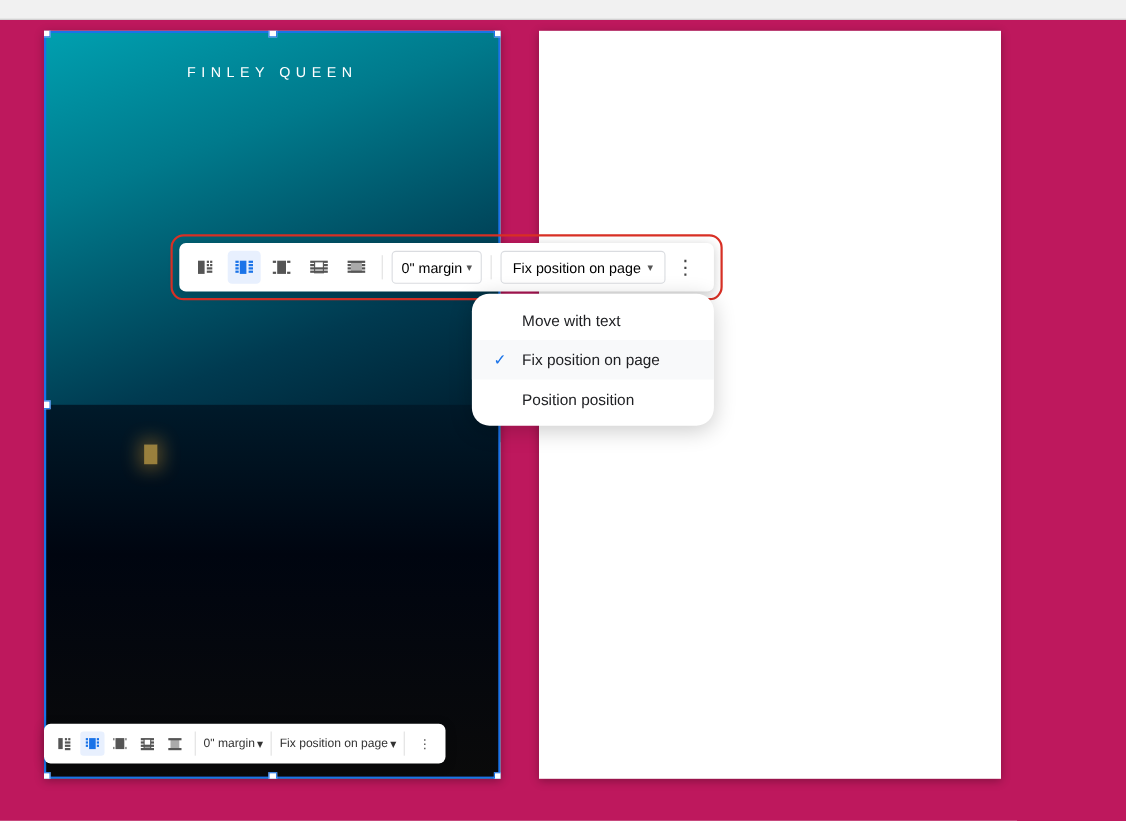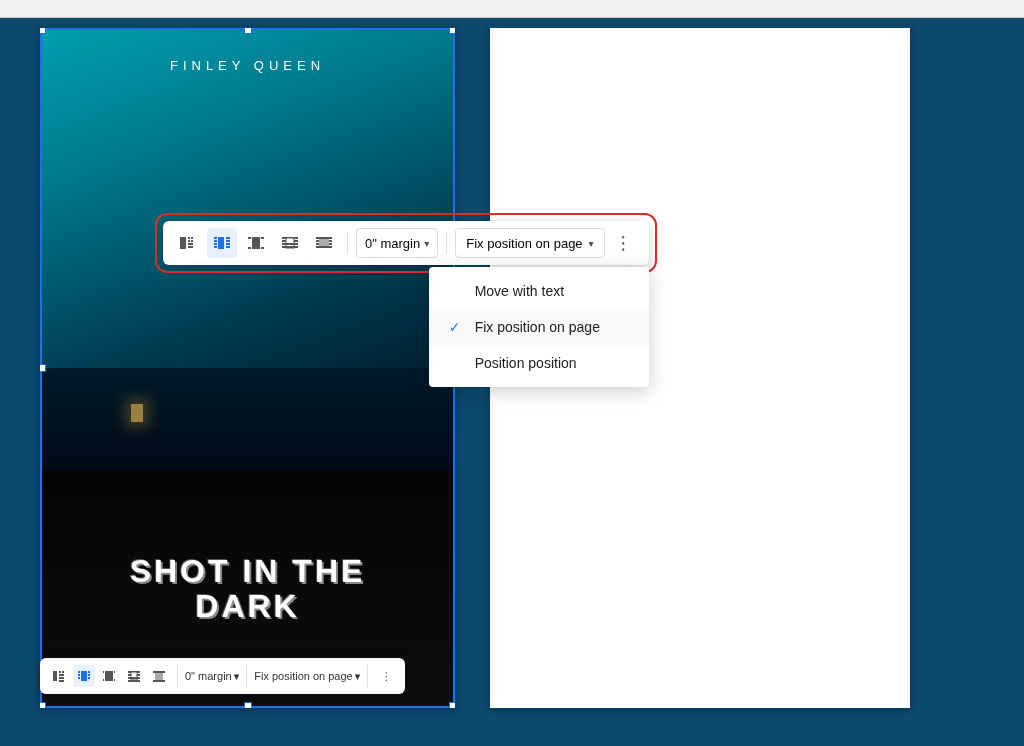--- a/index.html
+++ b/index.html
@@ -25,21 +25,21 @@
       z-index: 1;
     }
 
     
     .canvas-area {
       position: absolute;
       top: 18px;
       left: 0;
       right: 0;
       bottom: 0;
-      background: #0c4a6e;
+      background: #be185d;
       display: flex;
       justify-content: flex-start;
       align-items: flex-start;
       padding: 10px 0 16px 40px;
     }
 
     
     .doc-page {
       position: relative;
       width: 415px;
@@ -261,21 +261,21 @@
       color: #444;
       letter-spacing: 1px;
     }
 
     
     .dropdown-menu {
       position: absolute;
       top: 52px;
       right: 6px;
       background: white;
-      border-radius: 4px;
+      border-radius: 16px;
       box-shadow: 0 4px 20px rgba(0,0,0,0.2);
       min-width: 220px;
       padding: 6px 0;
       z-index: 101;
     }
 
     .dropdown-item {
       padding: 10px 20px;
       font-size: 14px;
       color: #202124;
@@ -346,26 +346,20 @@
     <div class="book-cover">
 
       <div class="cover-top"></div>
 
       <div class="cover-author">FINLEY QUEEN</div>
 
       <div class="cover-person"></div>
 
       <div class="window-light"></div>
 
-      <div class="cover-bottom">
-        <div class="cover-title">
-          <div>SHOT IN THE</div>
-          <div>DARK</div>
-        </div>
-      </div>
     </div>
 
     <div class="image-selection">
       <div class="handle tl"></div>
       <div class="handle tc"></div>
       <div class="handle tr"></div>
       <div class="handle ml"></div>
       <div class="handle mr"></div>
       <div class="handle bl"></div>
       <div class="handle bc"></div>

